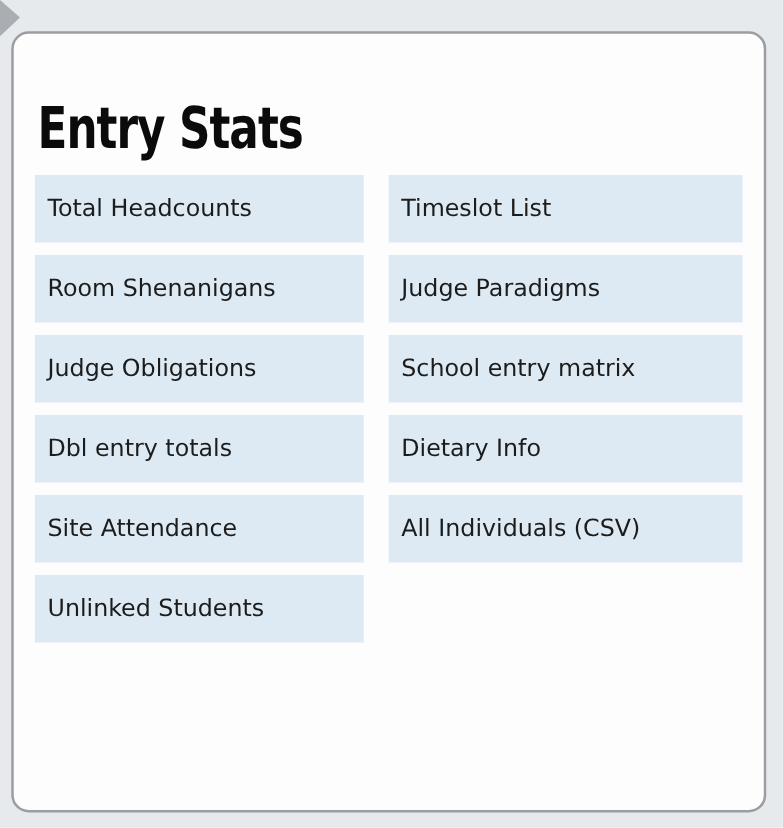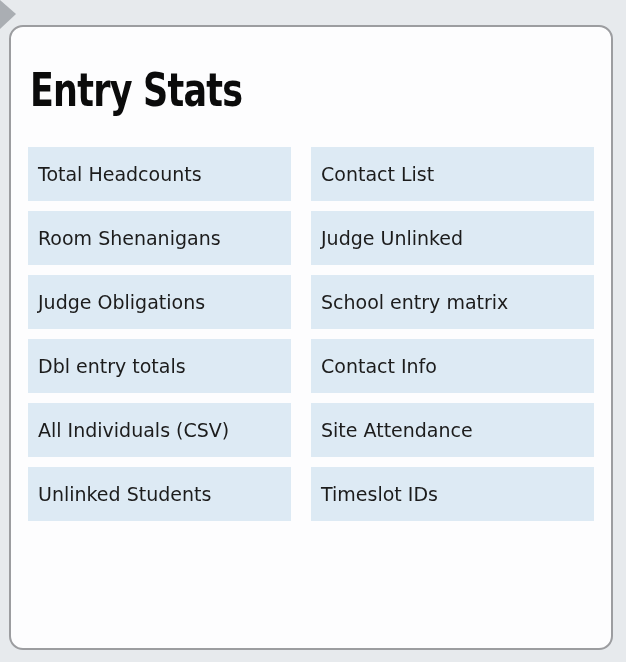--- a/index.html
+++ b/index.html
@@ -15,37 +15,37 @@
     left: 0; top: 0;
     width: 17px; height: 29px;
   }
   .panel {
     position: absolute;
     left: 9px; top: 25px;
     width: 604px; height: 625px;
     background: #fdfdfe;
     border: 2px solid #9c9da0;
     border-radius: 14px;
-    padding: 4px 17px;
+    padding: 16px 17px;
     overflow: hidden;
   }
   .panel-title {
     display: inline-block;
     margin: 34px 0 0 2px;
     font-size: 46px;
     font-weight: 700;
     line-height: 1.1;
     letter-spacing: -1px;
     color: #0b0b0b;
     transform: scaleX(0.76);
     transform-origin: 0 50%;
     white-space: nowrap;
   }
   .report-grid {
-    margin-top: 31px;
+    margin-top: 12px;
     display: grid;
     grid-template-columns: 263px 283px;
     column-gap: 20px;
     row-gap: 10px;
   }
   .report-link {
     height: 54px;
     background: #ddeaf4;
     display: flex;
     align-items: center;
@@ -62,25 +62,24 @@
 
 <svg class="expand-arrow" viewBox="0 0 17 29" xmlns="http://www.w3.org/2000/svg">
   <polygon points="0,0 16,14 0,29" fill="#aaaeb3"></polygon>
 </svg>
 
 <div class="panel">
   <h1 class="panel-title">Entry Stats</h1>
 
   <div class="report-grid">
     <div class="report-link">Total Headcounts</div>
-    <div class="report-link">Contact List</div>
+    <div class="report-link">Timeslot List</div>
     <div class="report-link">Room Shenanigans</div>
-    <div class="report-link">Judge Unlinked</div>
+    <div class="report-link">Judge Paradigms</div>
     <div class="report-link">Judge Obligations</div>
     <div class="report-link">School entry matrix</div>
     <div class="report-link">Dbl entry totals</div>
-    <div class="report-link">Contact Info</div>
+    <div class="report-link">Dietary Info</div>
+    <div class="report-link">Site Attendance</div>
     <div class="report-link">All Individuals (CSV)</div>
-    <div class="report-link">Site Attendance</div>
     <div class="report-link">Unlinked Students</div>
-    <div class="report-link">Timeslot IDs</div>
   </div>
 </div>
 
 </body></html>

